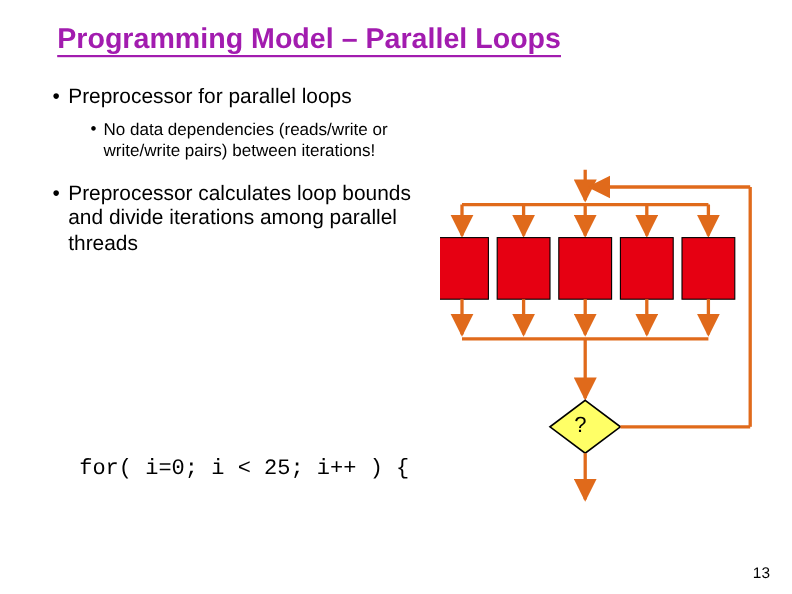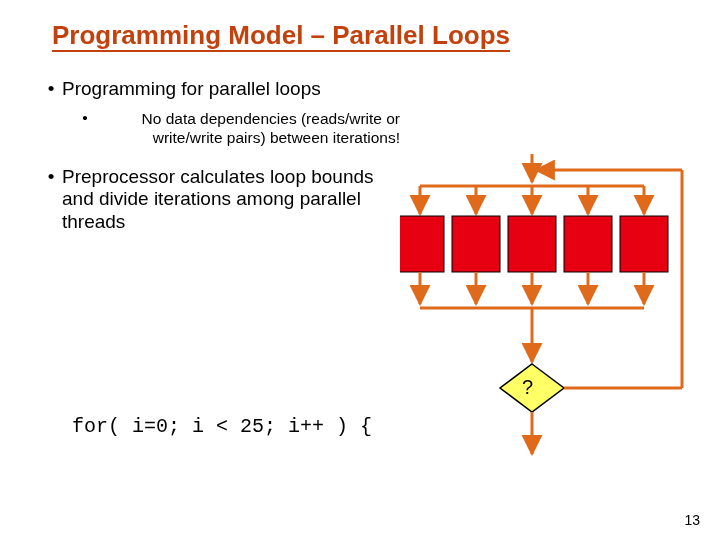--- a/index.html
+++ b/index.html
@@ -1,42 +1,42 @@
 <!DOCTYPE html>
 <html><head>
 <meta charset="utf-8">
 <style>
   * { box-sizing: border-box; margin: 0; padding: 0; }
   html, body { width: 720px; height: 540px; background: #fff; font-family: Arial, Helvetica, sans-serif; overflow: hidden; }
   .slide { position: relative; width: 720px; height: 540px; }
-  .title { position: absolute; left: 52px; top: 20px; font-size: 26px; font-weight: bold; color: #c2410c; text-decoration: underline; text-underline-offset: 6px; text-decoration-thickness: 2px; }
+  .title { position: absolute; left: 52px; top: 20px; font-size: 26px; font-weight: bold; color: #a21caf; text-decoration: underline; text-underline-offset: 6px; text-decoration-thickness: 2px; }
   .text-col { position: absolute; left: 40px; top: 70px; width: 360px; }
   .bullet1 { margin-top: 8px; font-size: 19px; color: #000; display: flex; }
   .bullet1 .dot { width: 22px; flex: 0 0 22px; text-align: center; }
   .bullet1 .txt { flex: 1; line-height: 1.2; }
   .bullet2 { margin: 8px 0 18px 36px; font-size: 15.5px; color: #000; display: flex; }
   .bullet2 .dot { width: 18px; flex: 0 0 18px; text-align: center; }
-  .bullet2 .txt { flex: 1; line-height: 1.25; text-align: right; }
+  .bullet2 .txt { flex: 1; line-height: 1.25; }
   .code-block { position: absolute; left: 64px; top: 332px; font-family: "Courier New", monospace; font-size: 20px; line-height: 1.9; color: #000; white-space: pre; }
   .code-line1 { }
   .code-line2 { margin-left: 8px; }
   .diagram { position: absolute; left: 400px; top: 154px; width: 300px; height: 320px; }
   .pagenum { position: absolute; right: 20px; bottom: 12px; font-size: 14px; color: #000; text-align: right; }
 </style>
 </head>
 <body>
 
 <div class="slide">
 
   <div class="title">Programming Model – Parallel Loops</div>
 
   <div class="text-col">
     <div class="bullet1">
       <span class="dot">•</span>
-      <span class="txt">Programming for parallel loops</span>
+      <span class="txt">Preprocessor for parallel loops</span>
     </div>
     <div class="bullet2">
       <span class="dot">•</span>
       <span class="txt">No data dependencies (reads/write or write/write pairs) between iterations!</span>
     </div>
     <div class="bullet1">
       <span class="dot">•</span>
       <span class="txt">Preprocessor calculates loop bounds and divide iterations among parallel threads</span>
     </div>
   </div>

